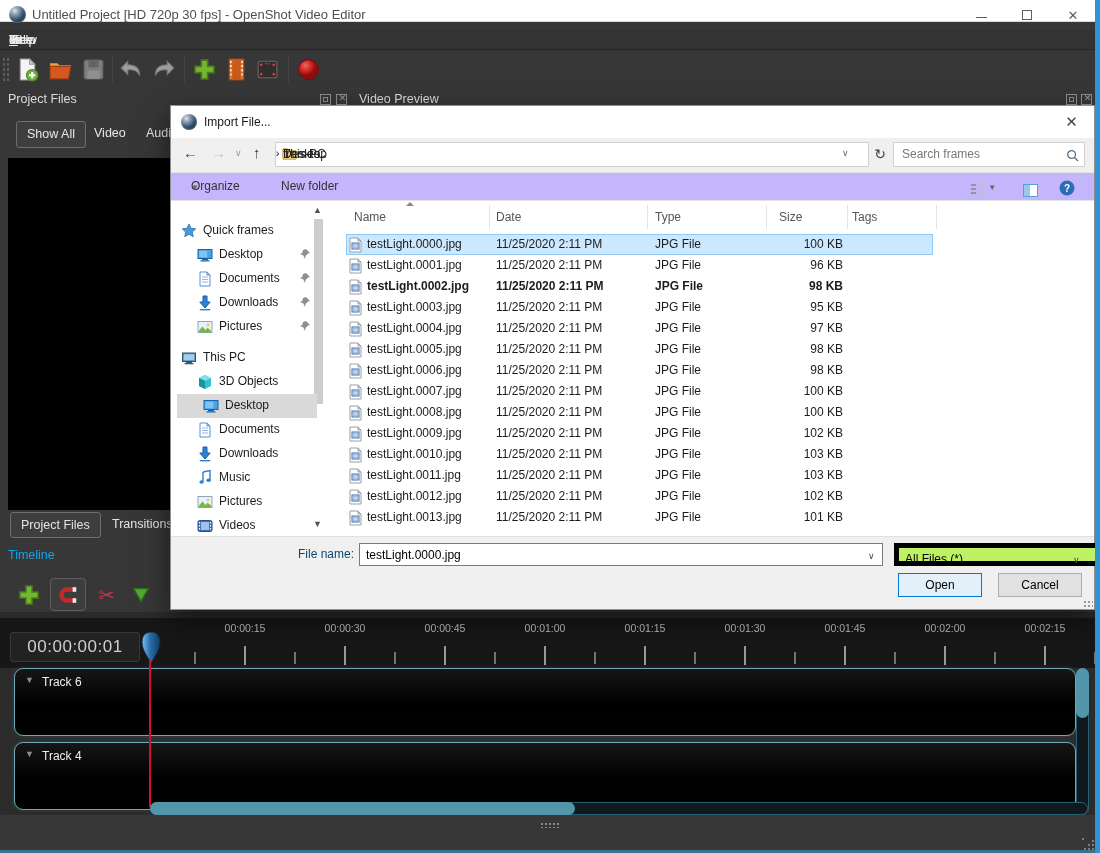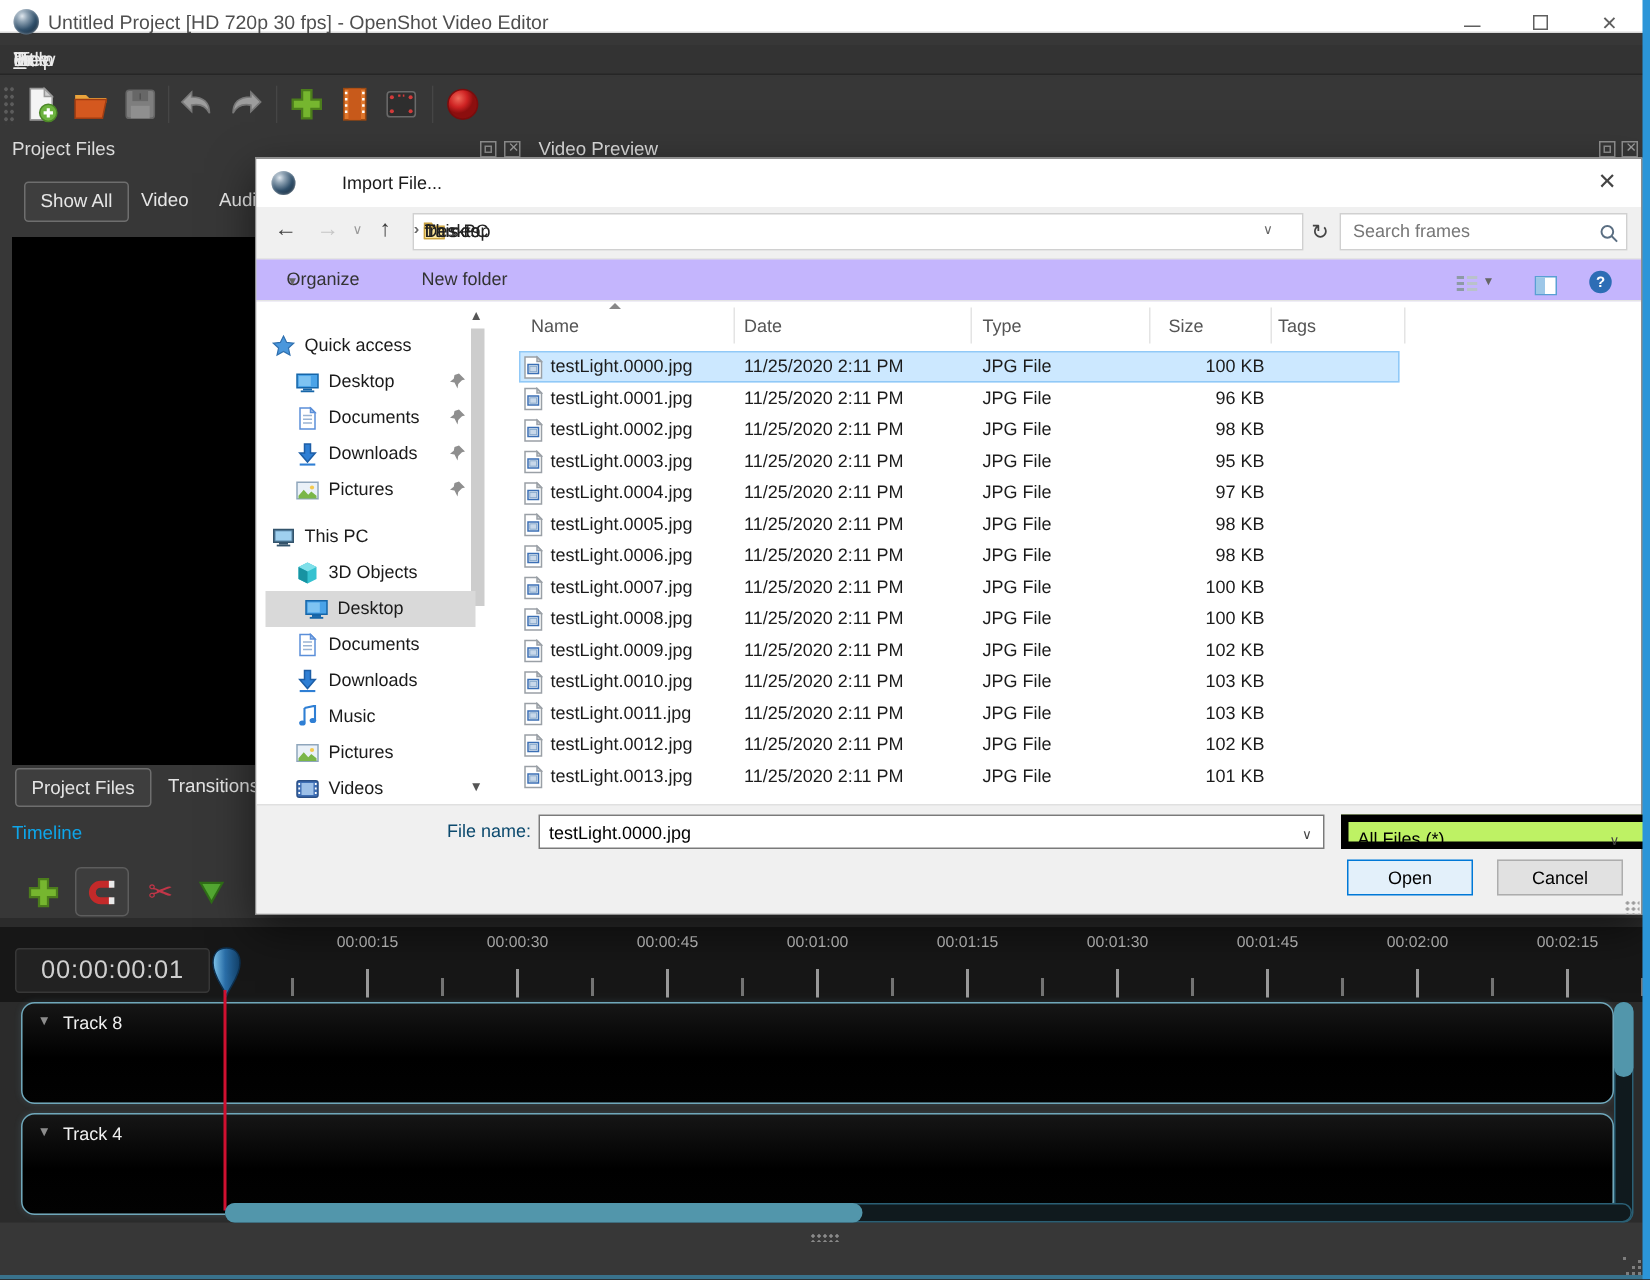--- a/index.html
+++ b/index.html
@@ -76,21 +76,21 @@
      box-shadow:10px 10px 0 #7d7d7d,6px 10px 0 #7d7d7d,10px 6px 0 #7d7d7d,2px 10px 0 #7d7d7d,10px 2px 0 #7d7d7d,6px 6px 0 #7d7d7d;}
 
   .edge-right{left:1095px;top:0;width:5px;height:853px;background:#2b95d8;z-index:90;}
   .edge-bottom{left:0;top:850px;width:1100px;height:3px;background:#39728c;z-index:89;}
 
   
   .dialog{left:170px;top:105px;width:925px;height:505px;background:#f0f0f0;border:1px solid #8f8f8f;
      box-shadow:0 10px 28px rgba(0,0,0,.55);z-index:50;}
   .fd-titlebar{left:0;top:0;width:923px;height:32px;background:#ffffff;}
   .fd-titlebar .os-ball{left:10px;top:8px;width:16px;height:16px;}
-  .fd-title{left:33px;top:9px;font-size:12px;color:#1a1a1a;margin-left:24px;}
+  .fd-title{left:33px;top:9px;font-size:12px;color:#1a1a1a;}
   .fd-close{left:878px;top:0;width:45px;height:32px;text-align:center;line-height:31px;font-size:15px;color:#444;}
   .fd-nav{left:0;top:32px;width:923px;height:34px;background:#f0f0f0;}
   .nav-glyph{top:6px;font-size:15px;color:#3e3e3e;}
   .addr{left:104px;top:4px;width:594px;height:25px;background:#fff;border:1px solid #d0d0d0;}
   .crumb{position:relative;float:left;height:23px;line-height:23px;font-size:12px;color:#222;padding:0 7px;white-space:nowrap;}
   .crumb-sep{position:relative;float:left;height:23px;line-height:22px;font-size:10px;color:#666;}
   .addr-folder{position:relative;float:left;margin:4px 2px 0 6px;}
   .addr-chev{left:566px;top:5px;font-size:9px;color:#666;}
   .refresh{left:700px;top:4px;width:18px;height:25px;font-size:14px;color:#444;line-height:24px;text-align:center;}
   .searchbox{left:722px;top:4px;width:192px;height:25px;background:#fff;border:1px solid #d0d0d0;}
@@ -317,21 +317,21 @@
         <div class="tick-minor" style="left: 594px;"></div>
         <div class="tick-minor" style="left: 694px;"></div>
         <div class="tick-minor" style="left: 794px;"></div>
         <div class="tick-minor" style="left: 894px;"></div>
         <div class="tick-minor" style="left: 994px;"></div>
         <div class="tick-minor" style="left: 1094px;"></div>
       </div>
     <div id="tracks">
         <div class="track" style="top: 56px;">
           <span class="track-chev">▼</span>
-          <span class="track-label">Track 8</span>
+          <span class="track-label">Track 6</span>
         </div>
         <div class="track" style="top: 130px;">
           <span class="track-chev">▼</span>
           <span class="track-label">Track 4</span>
         </div>
       </div>
     <div class="vsb-track"></div>
     <div class="vsb-thumb"></div>
     <div class="hsb-track"></div>
     <div class="hsb-thumb"></div>
@@ -411,21 +411,21 @@
       <div id="fd-sidebar" style="left:0;top:0;width:160px;height:335px">
         <span class="sb-sb-up">▲</span>
         <span class="sb-sb-thumb"></span>
         <span class="sb-sb-dn">▼</span>
       <div class="sb-row sb-section" style="top: 18px;">
             <span class="sb-ico">
               <svg width="16" height="16" viewBox="0 0 16 16">
                 <path d="M8 1l2.1 4.3 4.7.5-3.5 3.2 1 4.7L8 11.3 3.7 13.7l1-4.7L1.2 5.8l4.7-.5z" fill="#4a97dc" stroke="#2f6fae" stroke-width=".8"></path>
               </svg>
             </span>
-            <span class="sb-label">Quick access</span>
+            <span class="sb-label">Quick frames</span>
           </div>
           <div class="sb-row" style="top: 42px;">
             <span class="sb-ico">
               <svg width="16" height="16" viewBox="0 0 16 16">
                 <rect x="1" y="2.5" width="14" height="9" fill="#4aa3e8" stroke="#1565a8"></rect>
                 <rect x="2.2" y="3.7" width="8" height="6.6" fill="#7ec3f2"></rect>
                 <rect x="5" y="12" width="6" height="1.3" fill="#1565a8"></rect>
                 <rect x="3.5" y="13.3" width="9" height="1.2" fill="#1565a8"></rect>
               </svg>
             </span>
@@ -598,21 +598,21 @@
                 <path d="M9 1l3 3H9z" fill="#d7dadd" stroke="#9aa0a6"></path>
                 <rect x="3" y="6" width="7" height="6" fill="#eef3f8" stroke="#3b6fb5"></rect>
                 <rect x="4.2" y="7.2" width="4.6" height="3.6" fill="#c8d8ea" stroke="#7fa3c8" stroke-width=".6"></rect>
               </svg>
             </span>
             <span class="fcell fc-name">testLight.0001.jpg</span>
             <span class="fcell fc-date">11/25/2020 2:11 PM</span>
             <span class="fcell fc-type">JPG File</span>
             <span class="fcell fc-size">96 KB</span>
           </div>
-          <div class="file-row" style="top: 75px;">
+          <div class="file-row" style="top: 75px; font-weight: bold;">
             <span class="fi">
               <svg width="13" height="16" viewBox="0 0 13 16">
                 <path d="M1 1h8l3 3v11H1z" fill="#fff" stroke="#9aa0a6"></path>
                 <path d="M9 1l3 3H9z" fill="#d7dadd" stroke="#9aa0a6"></path>
                 <rect x="3" y="6" width="7" height="6" fill="#eef3f8" stroke="#3b6fb5"></rect>
                 <rect x="4.2" y="7.2" width="4.6" height="3.6" fill="#c8d8ea" stroke="#7fa3c8" stroke-width=".6"></rect>
               </svg>
             </span>
             <span class="fcell fc-name">testLight.0002.jpg</span>
             <span class="fcell fc-date">11/25/2020 2:11 PM</span>

